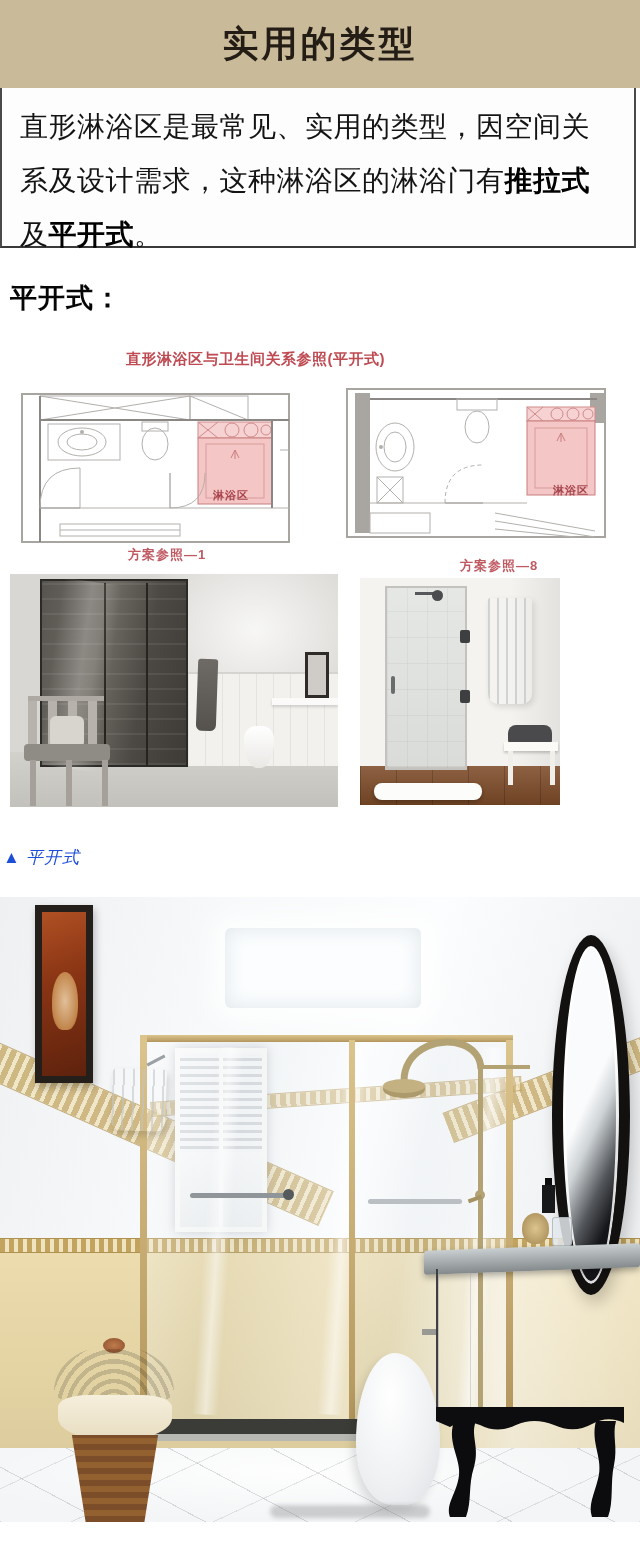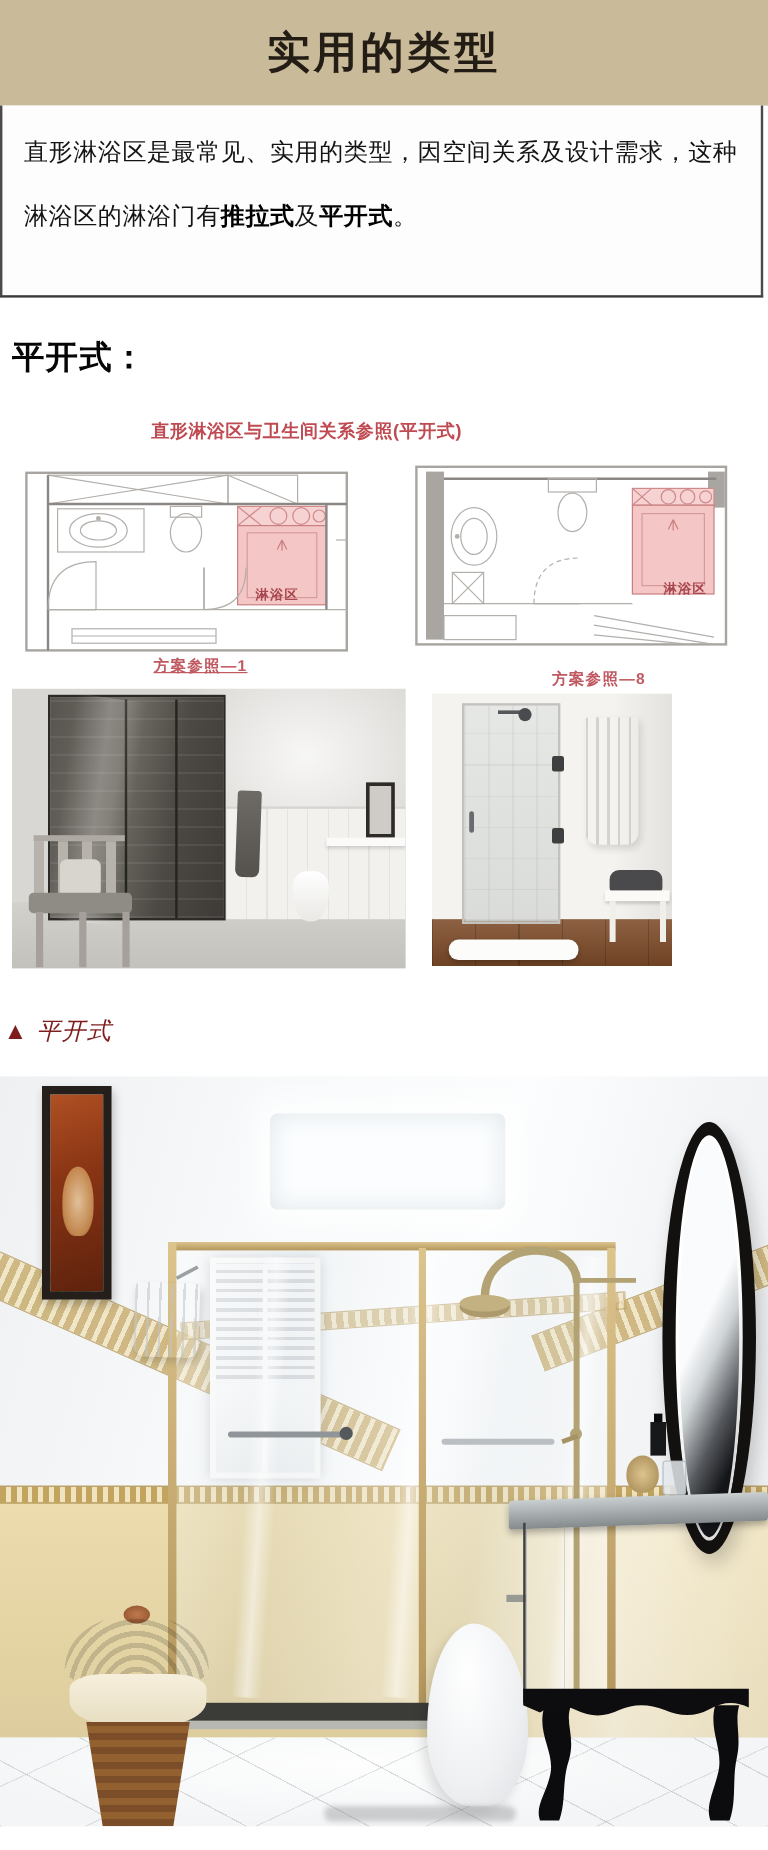--- a/index.html
+++ b/index.html
@@ -9,36 +9,36 @@
 
   
   .header-band{left:0;top:0;width:640px;height:88px;background:#c9ba99;
                display:flex;align-items:center;justify-content:center;}
   .header-title{font-size:36px;font-weight:900;color:#241d16;letter-spacing:3px;}
 
   
   .intro-box{left:0;top:88px;width:636px;height:160px;background:#fdfdfd;
              border-left:2px solid #4a4a4a;border-right:2px solid #4a4a4a;border-bottom:2px solid #3a3a3a;
              padding:12px 18px 0 18px;box-sizing:border-box;}
-  .intro-text{font-size:20px;line-height:54px;color:#141414;font-weight:500;letter-spacing:.5px;}
+  .intro-text{font-size:28px;line-height:54px;color:#141414;font-weight:500;letter-spacing:.5px;}
   .intro-text b{font-weight:900;color:#000;}
 
   
   .swing-heading{left:10px;top:280px;font-size:27px;font-weight:900;color:#060606;letter-spacing:1px;}
 
   
   .plans{left:0;top:348px;width:640px;height:230px;}
   .plans-title{left:126px;top:2px;font-size:15px;font-weight:800;color:#bf4a52;letter-spacing:.5px;}
   .plan-svg-1{left:20px;top:42px;}
   .plan-svg-2{left:345px;top:37px;}
   .shower-label{font-size:11px;font-weight:800;color:#a8454d;letter-spacing:1px;}
   .shower-label-1{left:213px;top:140px;}
   .shower-label-2{left:553px;top:135px;}
   .plan-caption{font-size:13px;font-weight:700;color:#c05a62;letter-spacing:1px;}
-  .plan-caption-1{left:128px;top:198px;text-decoration:underline;}
+  .plan-caption-1{left:128px;top:198px;}
   .plan-caption-2{left:460px;top:209px;}
 
   
   .photo-left{left:10px;top:574px;width:328px;height:233px;background:#d9d7d3;overflow:hidden;}
   .pl-light{left:120px;top:0;width:208px;height:160px;
             background:radial-gradient(ellipse at 60% 35%,rgba(255,255,255,.8),rgba(255,255,255,0) 70%);}
   .pl-floor{left:0;top:178px;width:328px;height:55px;background:linear-gradient(#d3d1cc,#c3c1bc);}
   .pl-shower{left:30px;top:5px;width:148px;height:188px;
              background:linear-gradient(100deg,#57534e,#726e67 38%,#4c4944 68%,#3e3b37);
              border:2px solid #2c2a27;box-sizing:border-box;}
@@ -79,21 +79,21 @@
   .pr-showerhead{left:72px;top:12px;width:11px;height:11px;background:#4a4b4e;border-radius:50%;}
   .pr-towel{left:128px;top:20px;width:44px;height:106px;border-radius:2px 2px 10px 10px;
             background:linear-gradient(#fdfdfc,#ededeb);
             background-image:repeating-linear-gradient(90deg,rgba(175,179,181,.5) 0 2px,transparent 2px 9px);
             box-shadow:2px 3px 6px rgba(0,0,0,.12);}
   .pr-stool-towel{left:148px;top:147px;width:44px;height:19px;background:#4a4a4c;border-radius:8px 8px 4px 4px;}
   .pr-stool-top{left:144px;top:164px;width:54px;height:9px;background:#fbfaf7;box-shadow:0 2px 3px rgba(0,0,0,.2);}
   .pr-stool-leg{top:173px;width:5px;height:34px;background:#f1efe9;}
   .pr-mat{left:14px;top:205px;width:108px;height:17px;background:#fcfcfa;border-radius:8px;box-shadow:0 2px 4px rgba(0,0,0,.25);}
 
-  .photo-caption{left:3px;top:846px;font-size:20px;font-style:italic;color:#7f1d1d;letter-spacing:1px;}
+  .photo-caption{left:3px;top:846px;font-size:17px;font-style:italic;color:#1d4ed8;letter-spacing:1px;font-family:Liberation Serif, serif;}
 
   
   .render{left:0;top:897px;width:640px;height:625px;overflow:hidden;
           background:linear-gradient(105deg,#eef0f2,#f7f9fa 30%,#fcfdfe 55%,#f1f3f5 78%,#ebedef);}
   .r-ceiling-light{left:225px;top:31px;width:196px;height:80px;background:#fbfdfe;border-radius:6px;
           box-shadow:inset 0 0 20px #dfe6ea,0 0 26px 14px rgba(255,255,255,.8);}
   .gold-band{background:repeating-linear-gradient(90deg,#c9ae6f 0 6px,#f0e4c1 6px 10px);
              border-top:1px solid #b99c5e;border-bottom:1px solid #b99c5e;opacity:.85;}
   .r-band-left{left:-6px;top:143px;width:372px;height:36px;transform:rotate(24deg);transform-origin:left top;}
   .r-band-right{right:-6px;top:138px;width:218px;height:30px;transform:rotate(-21deg);transform-origin:right top;}

